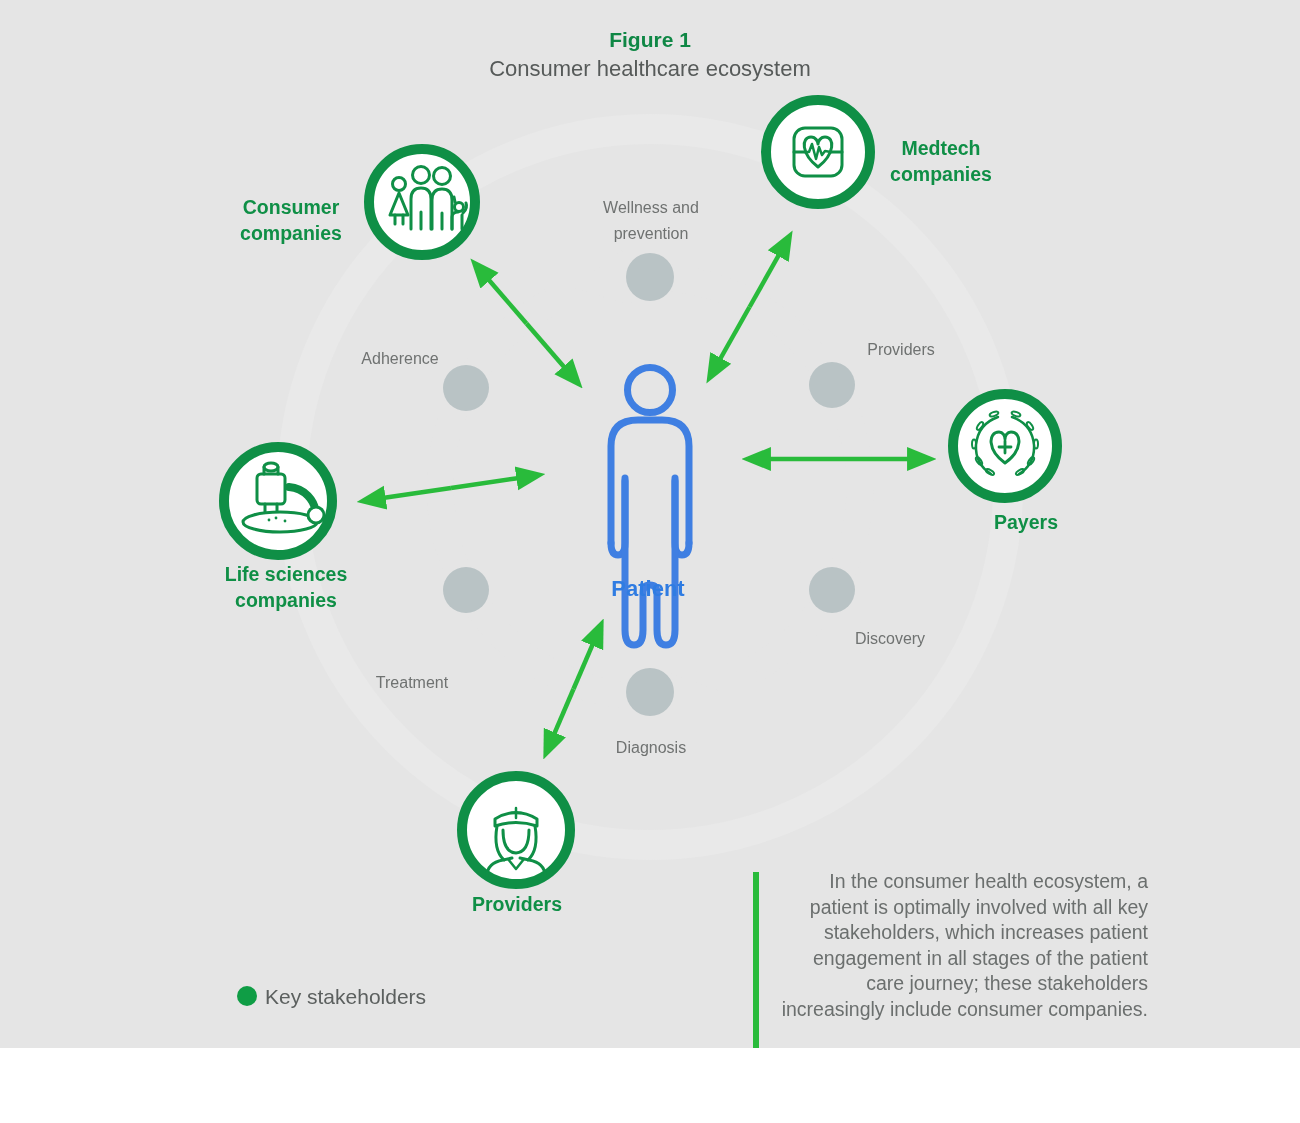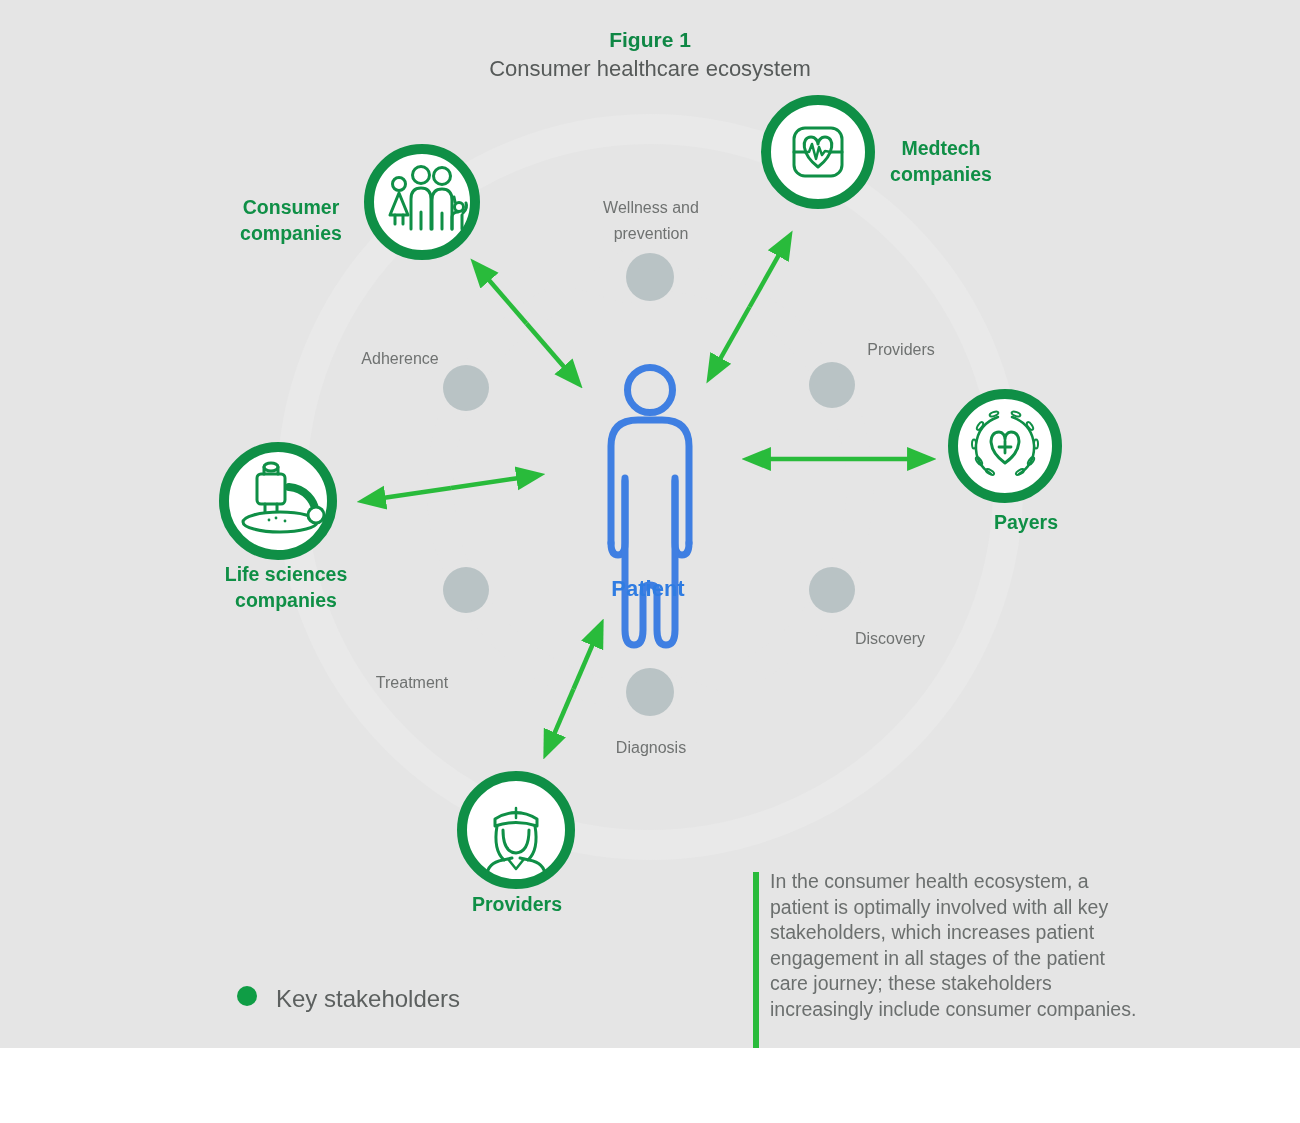--- a/index.html
+++ b/index.html
@@ -6,21 +6,21 @@
   #canvas{position:relative;width:1300px;height:1048px;background:#e5e5e5;overflow:hidden;
           font-family:Liberation Sans, sans-serif;}
   .abs{position:absolute;}
   .ctr{transform:translateX(-50%);text-align:center;white-space:nowrap;}
   .fig-label{font-size:21px;font-weight:bold;color:#0f8745;}
   .fig-title{font-size:22px;color:#565a59;}
   .stake{font-size:19.5px;font-weight:bold;color:#0f8f46;line-height:26px;}
   .stage{font-size:16px;color:#6f7271;line-height:26px;}
   .patient-lbl{font-size:22px;font-weight:bold;color:#2f7ce2;}
   .legend-dot{width:20px;height:20px;border-radius:50%;background:#0f9d45;}
-  .legend-lbl{font-size:24px;color:#5c605f;margin-left:11px;}
+  .legend-lbl{font-size:21px;color:#5c605f;}
   .callout-bar{width:6px;background:#29bb3b;}
   .callout-text{width:378px;font-size:19.5px;line-height:25.5px;color:#6b6f6e;}
   .source{font-size:17.5px;color:#636766;}
   svg{display:block;}
 </style>
 </head>
 <body>
 
 <div id="canvas">
 
@@ -198,16 +198,16 @@
   <div class="abs ctr stage" style="left:400px;top:346px;">
     <div>Adherence</div>
   </div>
 
   <div class="abs ctr patient-lbl" style="left:648px;top:576px;">Patient</div>
 
   <div class="abs legend-dot" style="left:237px;top:986px;"></div>
   <div class="abs legend-lbl" style="left:265px;top:985px;">Key stakeholders</div>
 
   <div class="abs callout-bar" style="left:753px;top:872px;height:186px;"></div>
-  <div class="abs callout-text" style="left:770px;top:869px;">In the consumer health ecosystem, a patient is optimally involved with all key stakeholders, which increases patient engagement in all stages of the patient care journey; these stakeholders increasingly include consumer companies.</div>
+  <div class="abs callout-text" style="left:770px;top:869px;text-align:right;">In the consumer health ecosystem, a patient is optimally involved with all key stakeholders, which increases patient engagement in all stages of the patient care journey; these stakeholders increasingly include consumer companies.</div>
 
 
 </div>
 
 </body></html>

